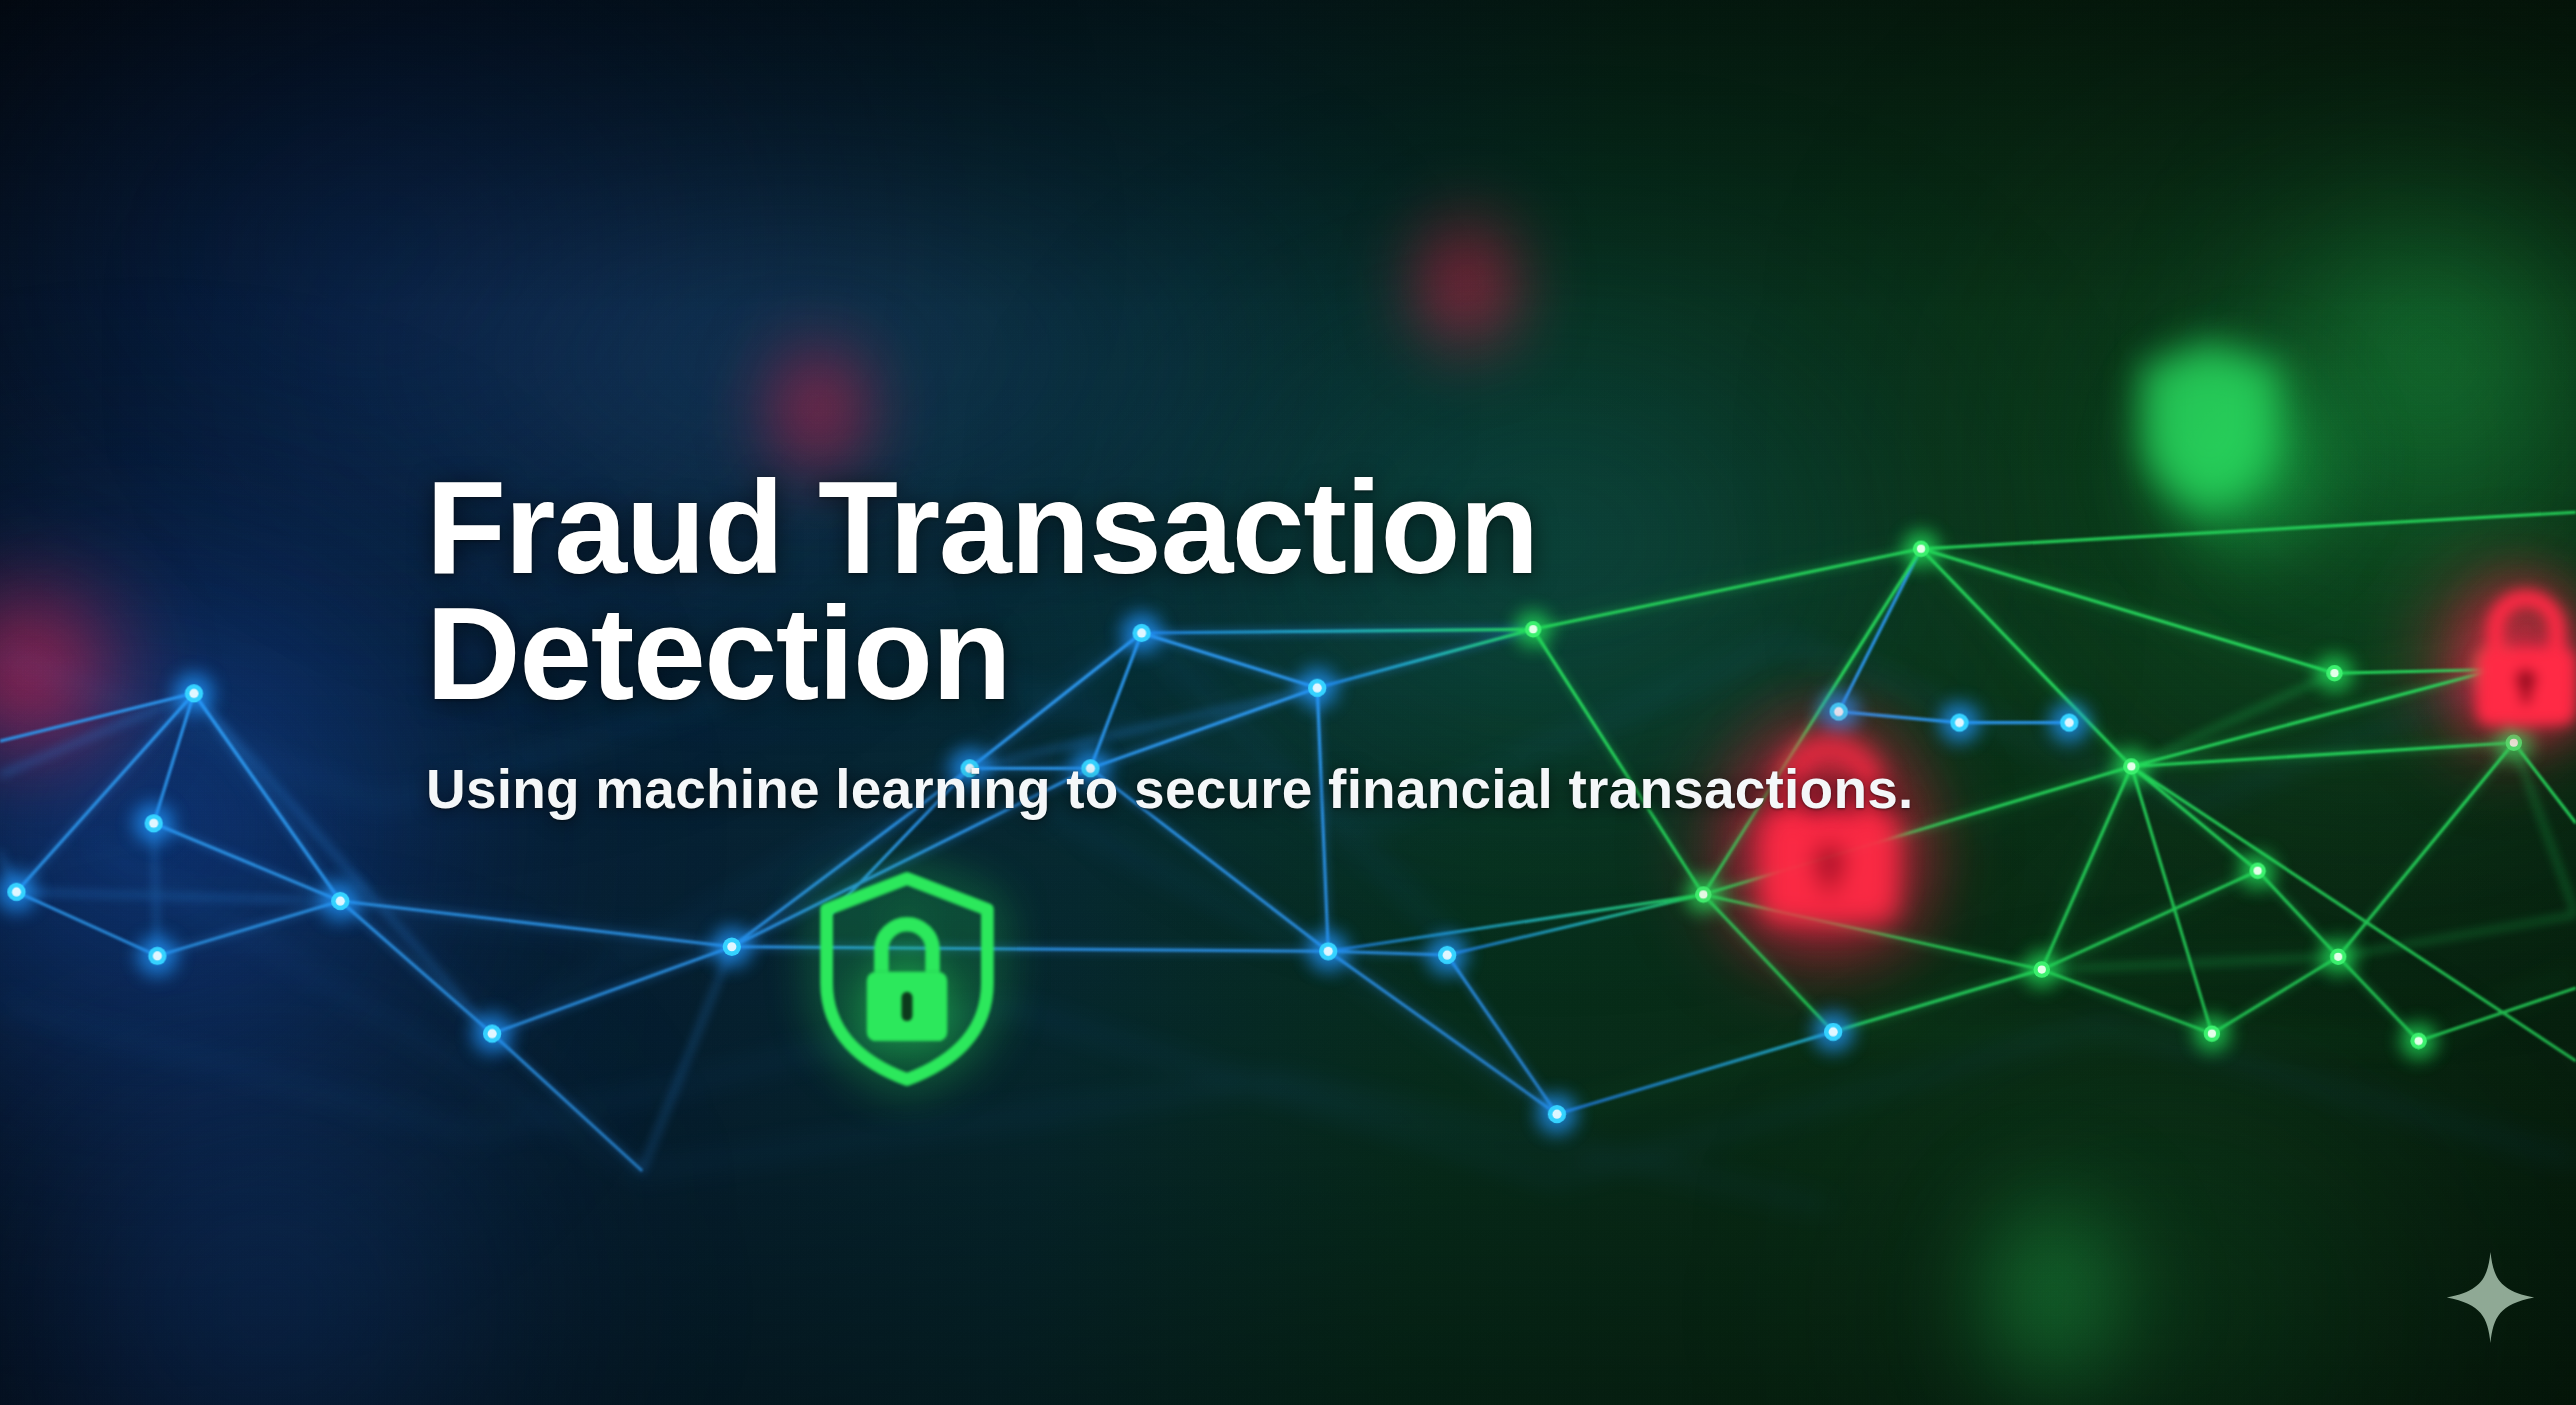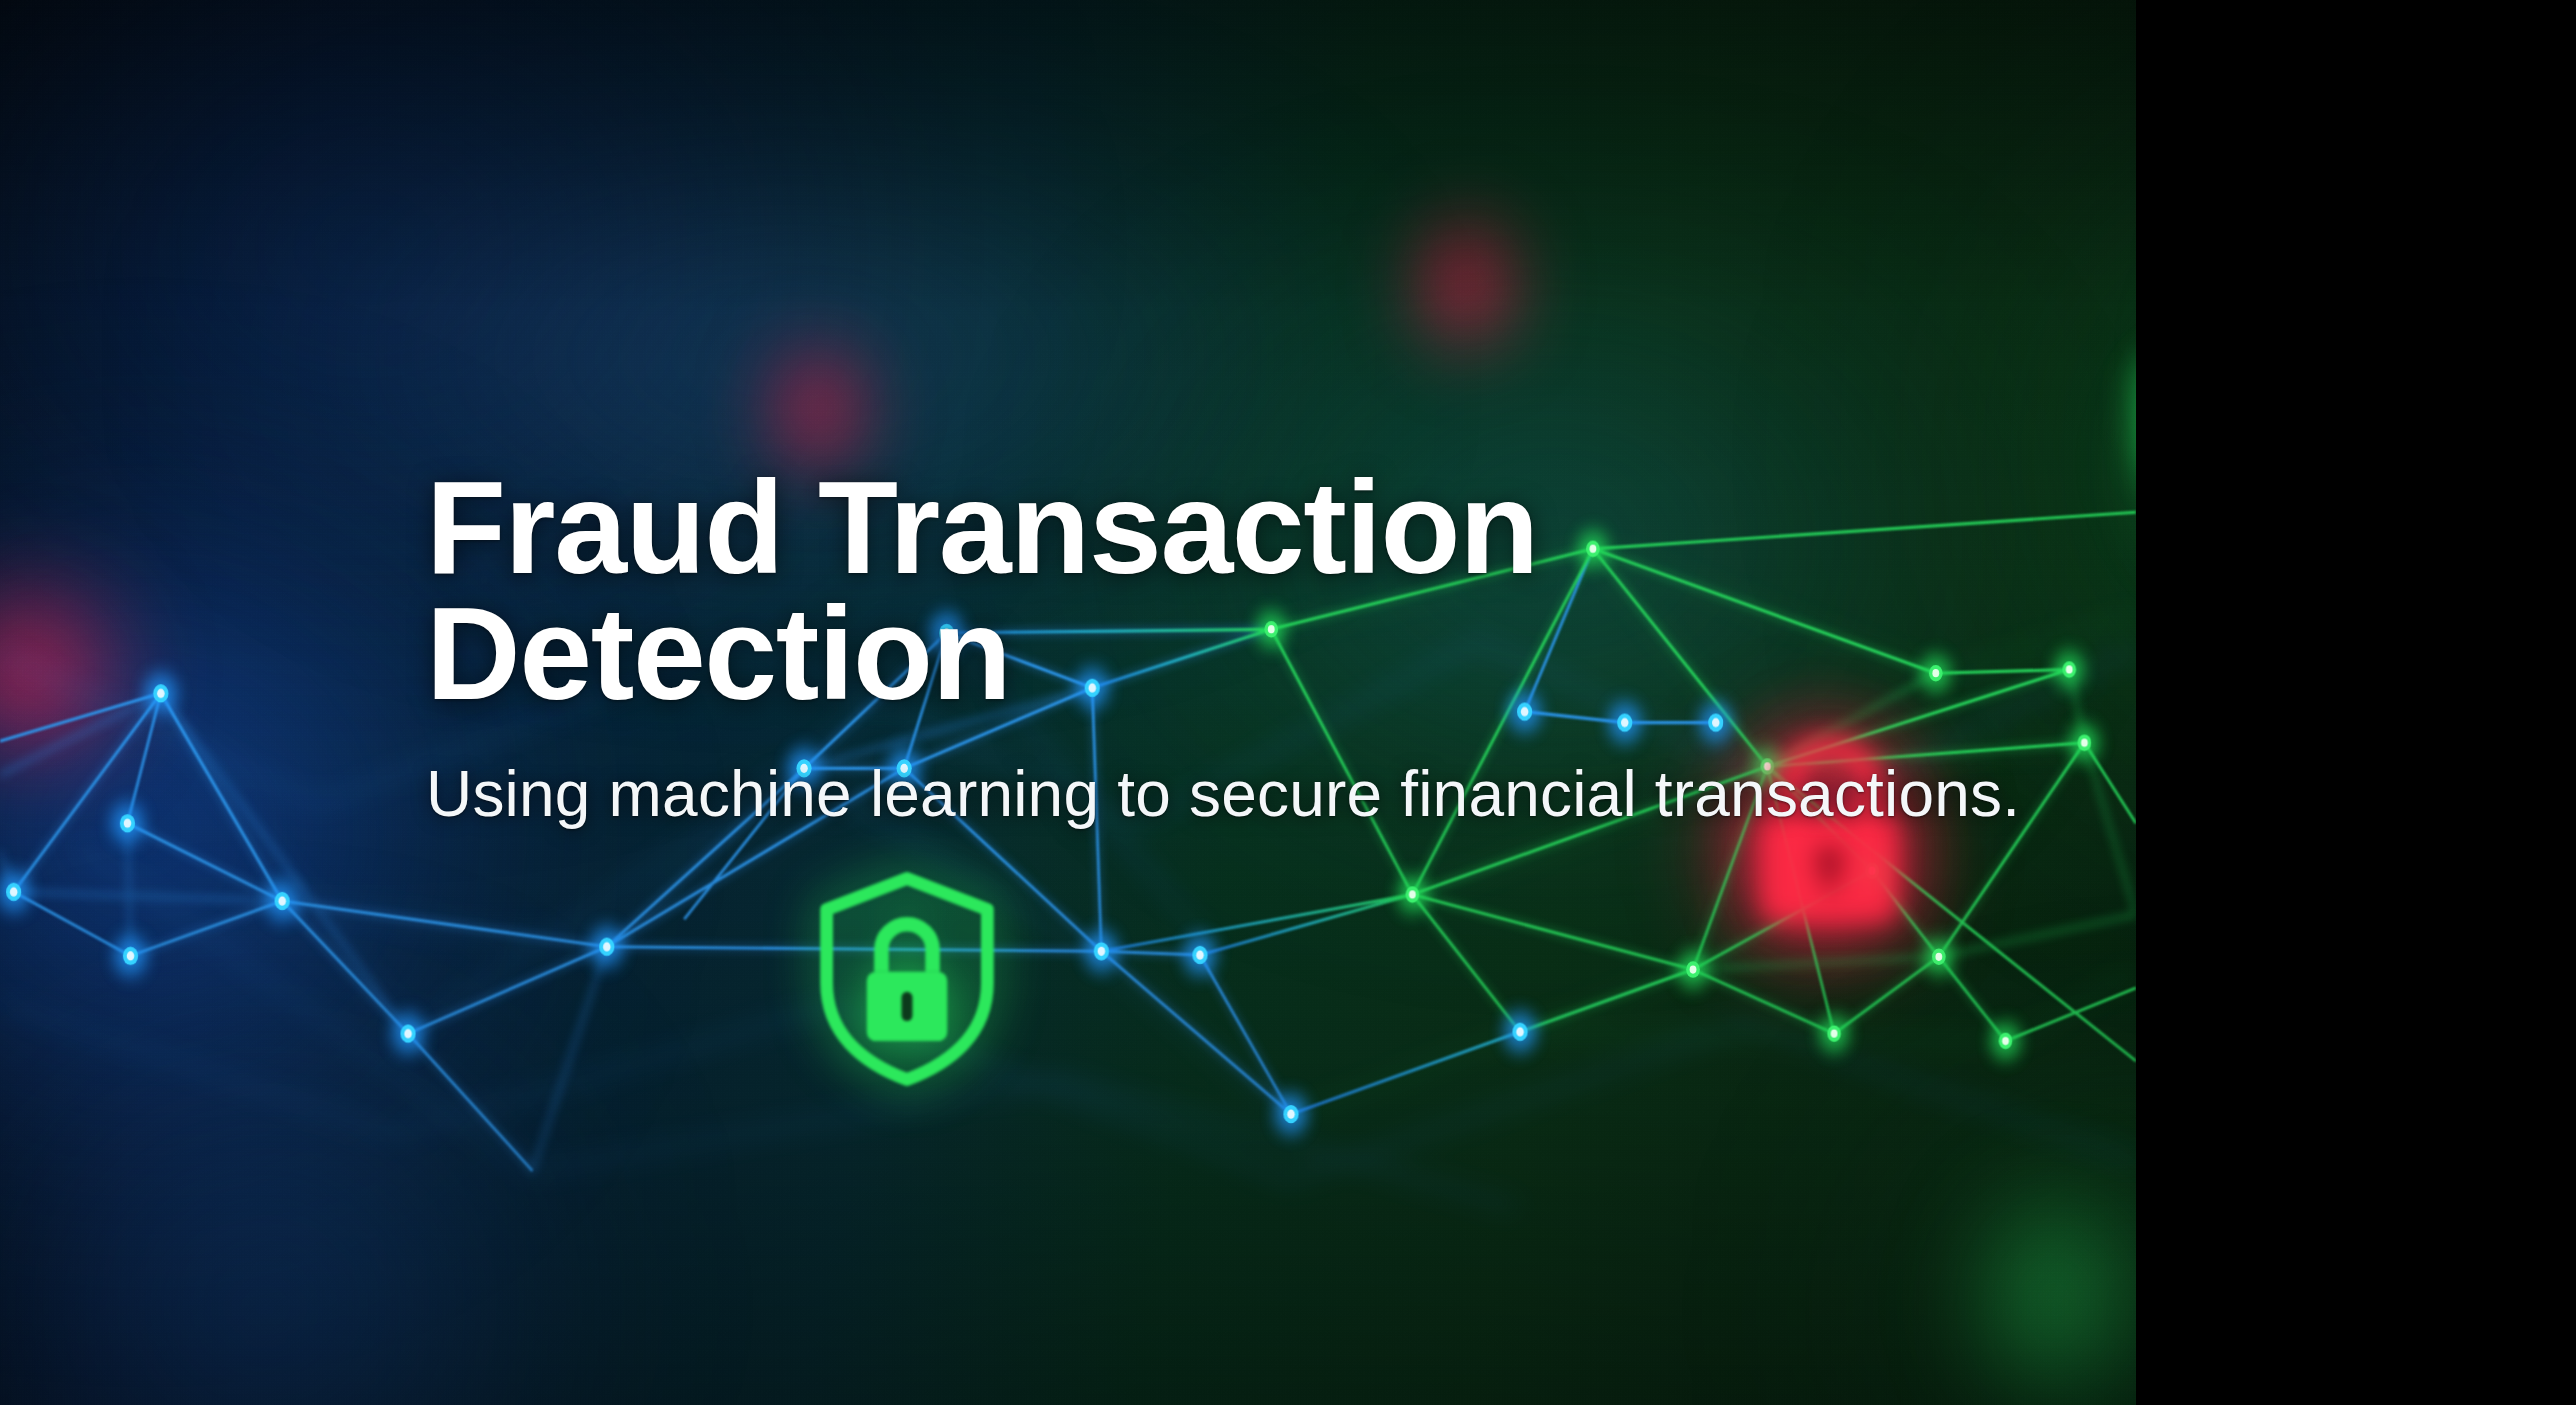--- a/index.html
+++ b/index.html
@@ -7,21 +7,21 @@
     margin: 0;
     padding: 0;
     background: #000;
   }
   body {
     font-family: "Liberation Sans", sans-serif;
   }
 
   .slide {
     position: relative;
-    width: 2136px;
+    width: 2576px;
     height: 1405px;
     overflow: hidden;
     background: #1d4ed8;
     isolation: isolate;
   }
 
   
   .bg-base {
     position: absolute;
     inset: 0;
@@ -84,22 +84,22 @@
     font-size: 131px;
     line-height: 0.96;
     font-weight: 700;
     letter-spacing: -1.4px;
     text-shadow: 0 2.7px 24px rgba(0,0,0,0.55), 0 0.9px 3.7px rgba(0,0,0,0.5);
     white-space: pre-line;
   }
   .subtitle {
     margin: 40px 0 0 0;
     color: #f4f7f9;
-    font-size: 64px;
-    font-weight: 400;
+    font-size: 55px;
+    font-weight: 700;
     letter-spacing: 0.2px;
     text-shadow: 0 1.8px 16.5px rgba(0,0,0,0.6), 0 0.9px 2.7px rgba(0,0,0,0.55);
   }
 
   
   .sparkle {
     position: absolute;
     left: 2445px;
     top: 1250px;
     width: 91px;

